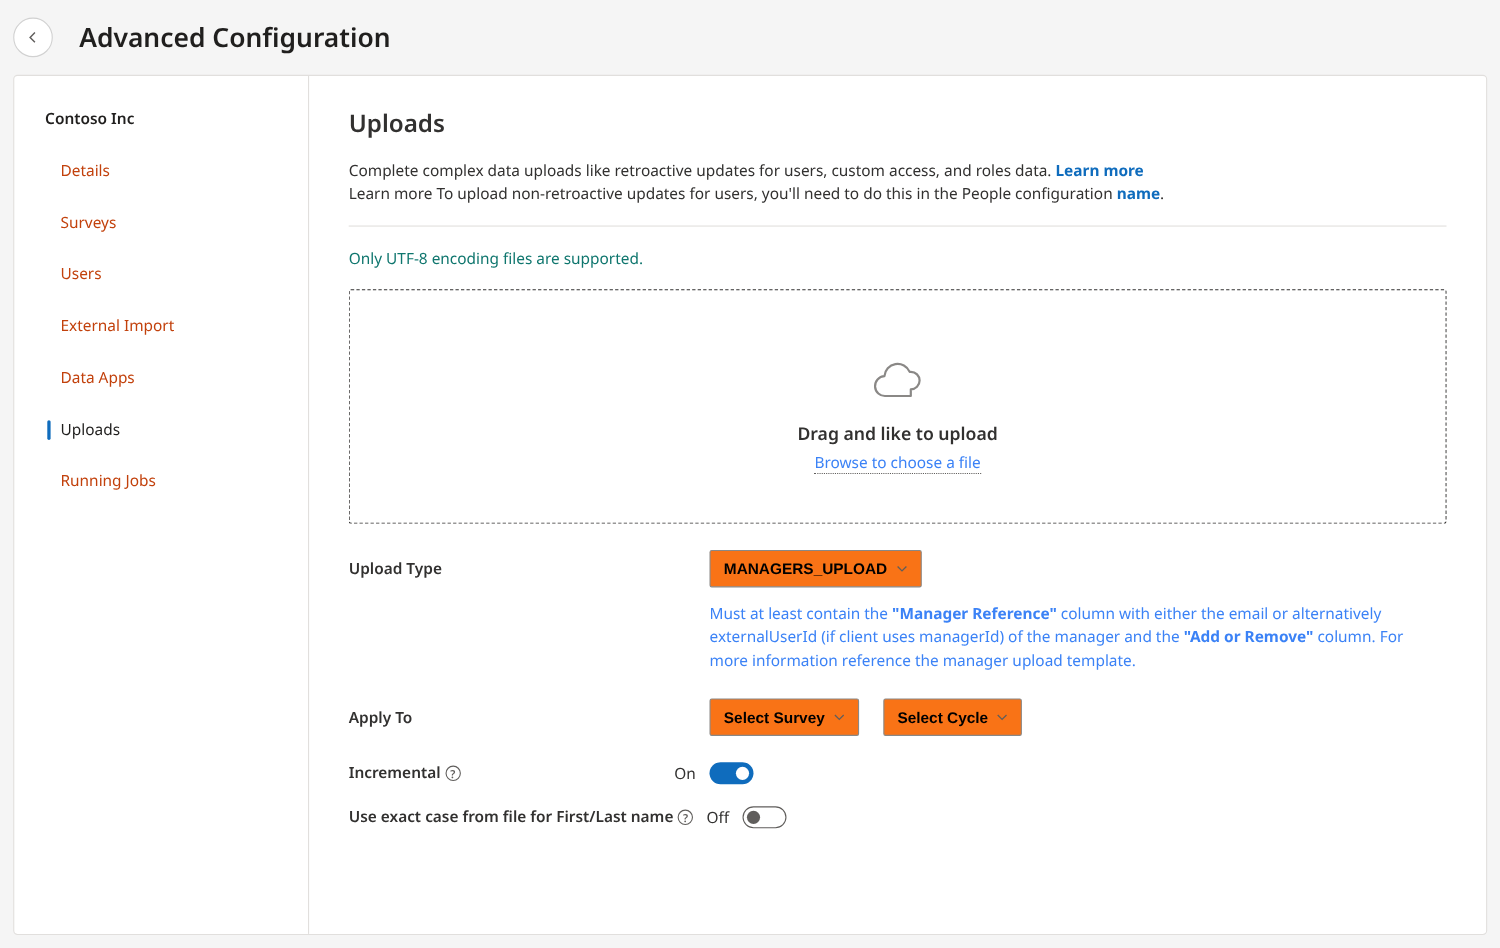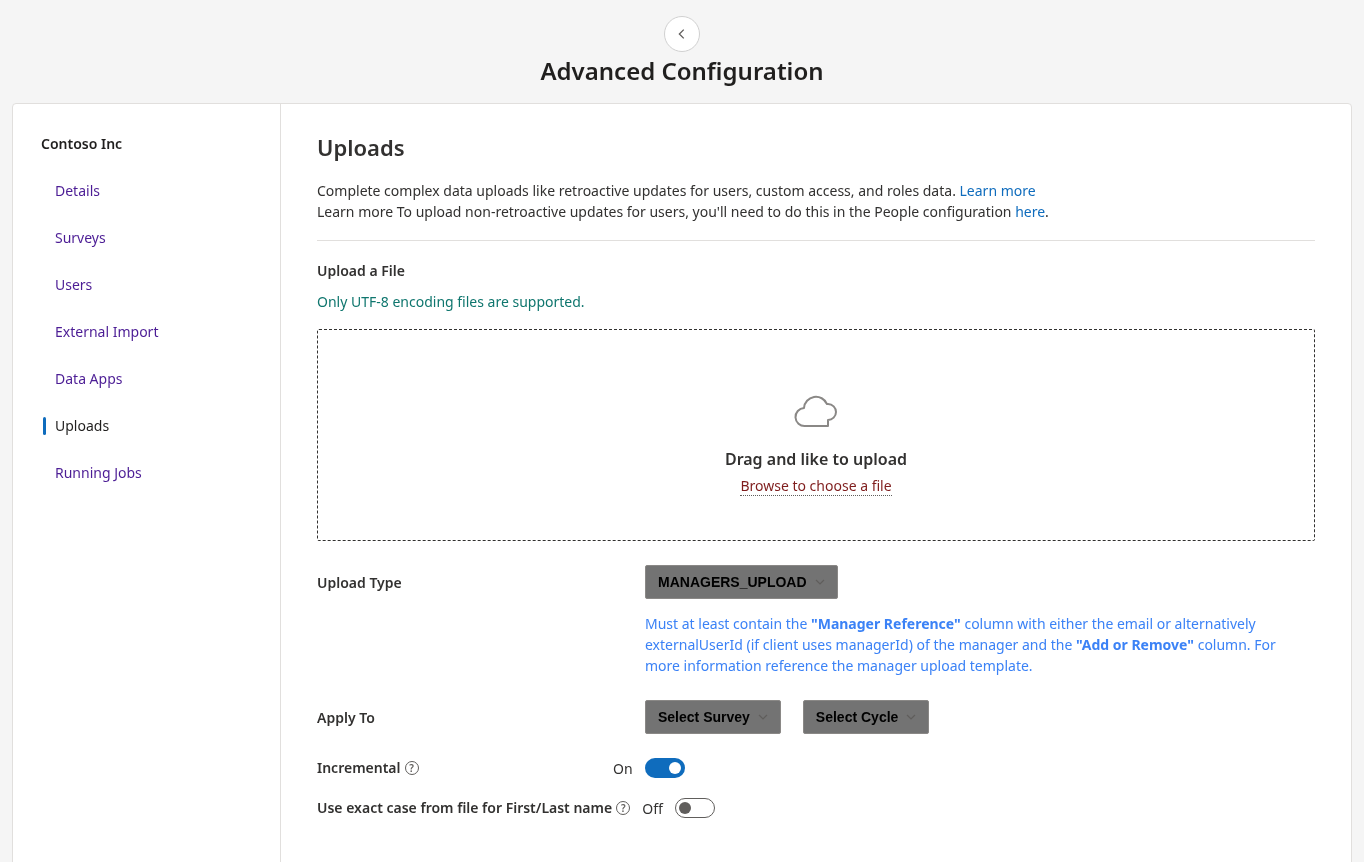--- a/index.html
+++ b/index.html
@@ -6,22 +6,21 @@
     body {
       font-family: "Segoe UI", -apple-system, system-ui, sans-serif;
       background: #f5f5f5;
       color: #323130;
       font-size: 14px;
     }
     .header {
       display: flex;
       align-items: center;
       padding: 16px 12px;
-      gap: 2px;
-      flex-direction: column;
+      gap: 24px;
     }
     .back-btn {
       width: 36px; height: 36px;
       border-radius: 50%;
       border: 1px solid #d1d1d1;
       background: #fff;
       display: flex; align-items: center; justify-content: center;
       cursor: pointer;
     }
     .back-btn svg { width: 14px; height: 14px; stroke: #605e5c; }
@@ -41,21 +40,21 @@
     }
     .sidebar-title {
       font-weight: 600;
       padding: 6px 28px 14px 28px;
       font-size: 14px;
       color: #201f1e;
     }
     .sidebar-item {
       padding: 14px 28px 14px 42px;
       font-size: 14px;
-      color: #4c1d95;
+      color: #c2410c;
       cursor: pointer;
       position: relative;
     }
     .sidebar-item.active {
       color: #201f1e;
       font-weight: 400;
     }
     .sidebar-item.active::before {
       content: "";
       position: absolute;
@@ -63,45 +62,45 @@
       width: 3px; height: 18px;
       background: #0f6cbd;
       border-radius: 2px;
     }
     .main {
       flex: 1;
       padding: 28px 36px;
     }
     .main h1 { font-size: 22px; font-weight: 600; margin-bottom: 18px; }
     .intro { color: #323130; line-height: 1.5; margin-bottom: 18px; }
-    .intro a { color: #0f6cbd; text-decoration: none; }
+    .intro a { color: #0f6cbd; text-decoration: none; font-weight: bold; }
     .divider { border: none; border-top: 1px solid #e1dfdd; margin: 10px 0 20px 0; }
     .section-label { font-weight: 600; font-size: 14px; margin-bottom: 12px; }
     .hint { color: #0f766e; margin-bottom: 18px; }
     .dropzone {
       border: 1px dashed #323130;
       border-radius: 2px;
       padding: 60px 20px 44px 20px;
       text-align: center;
       margin-bottom: 24px;
     }
     .dropzone .cloud { display: inline-block; margin-bottom: 14px; }
     .dropzone .cloud svg { width: 48px; height: 40px; stroke: #8a8886; fill: none; stroke-width: 2; }
     .dropzone-title { font-size: 16px; font-weight: 600; margin-bottom: 6px; }
-    .browse-link { font-size: 14px; color: #7f1d1d; border-bottom: 1px dotted #605e5c; cursor: pointer; display: inline-block; }
+    .browse-link { font-size: 14px; color: #3b82f6; border-bottom: 1px dotted #605e5c; cursor: pointer; display: inline-block; }
     .form-row {
       display: flex;
       align-items: flex-start;
       margin-bottom: 24px;
     }
     .form-row .label-col { width: 328px; flex-shrink: 0; font-weight: 600; padding-top: 8px; display:flex; align-items:center; gap:4px;}
     .form-row .field-col { flex: 1; }
     .select-btn {
       border: 1px solid #8a8886;
-      background: #737373;
+      background: #f97316;
       padding: 8px 12px;
       border-radius: 2px;
       font-size: 14px;
       cursor: pointer;
       display: inline-flex; align-items: center; gap: 8px;
       font-weight: 600;
     }
     .select-btn .chev { width: 10px; height: 10px; }
     .help-text { margin-top: 14px; font-size: 14px; line-height: 1.5; color: #3b82f6; max-width: 640px;}
     .help-text b { font-weight: 700; }
@@ -153,25 +152,24 @@
     <div class="sidebar-item">External Import</div>
     <div class="sidebar-item">Data Apps</div>
     <div class="sidebar-item active">Uploads</div>
     <div class="sidebar-item">Running Jobs</div>
   </nav>
 
   <main class="main">
     <h1>Uploads</h1>
     <p class="intro">
       <span>Complete complex data uploads like retroactive updates for users, custom access, and roles data. </span><a href="#">Learn more</a><br>
-      <span>Learn more To upload non-retroactive updates for users, you'll need to do this in the People configuration </span><a href="#">here</a><span>.</span>
+      <span>Learn more To upload non-retroactive updates for users, you'll need to do this in the People configuration </span><a href="#">name</a><span>.</span>
     </p>
     <hr class="divider">
 
-    <div class="section-label">Upload a File</div>
     <p class="hint">Only UTF-8 encoding files are supported.</p>
 
     <div class="dropzone">
       <span class="cloud">
         <svg viewBox="0 0 48 36">
             <path d="M36 28a8 8 0 0 0 0-16 8 8 0 0 0-1 .06A12 12 0 0 0 12 16a9 9 0 0 0 1 18h23z" stroke-linejoin="round"></path>
           </svg>
       </span>
       <div class="dropzone-title">Drag and like to upload</div>
       <span class="browse-link">Browse to choose a file</span>

